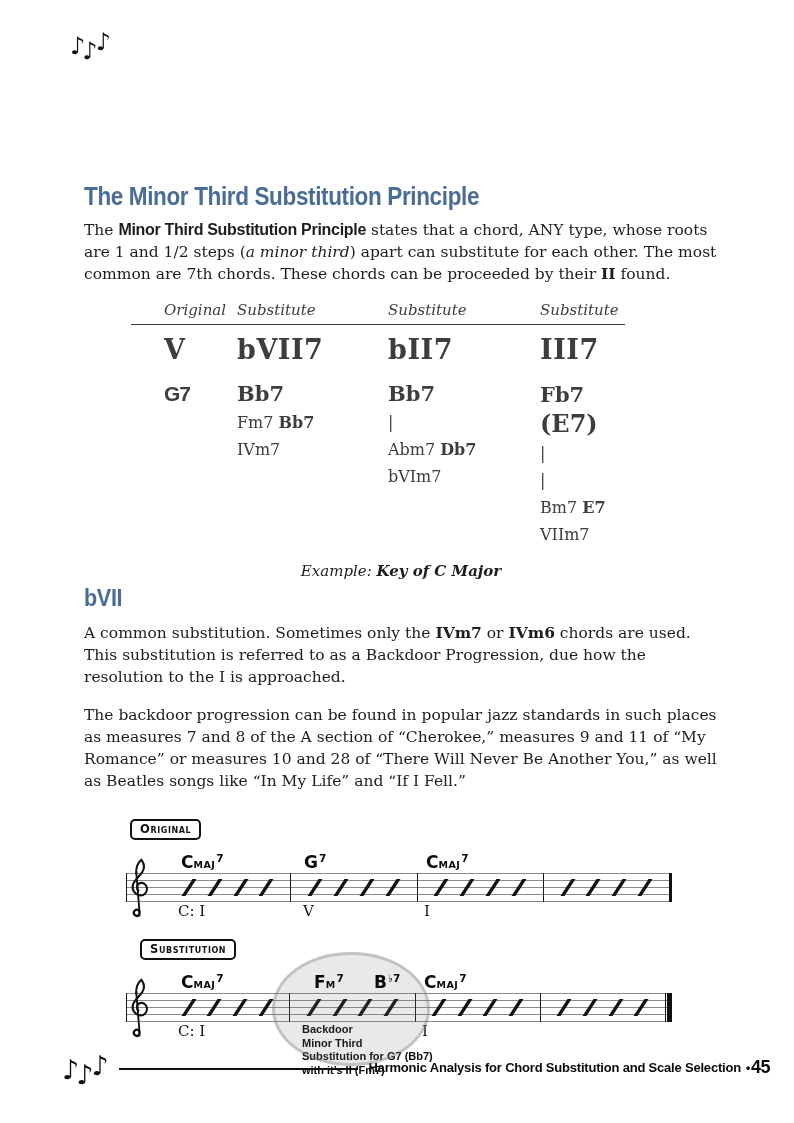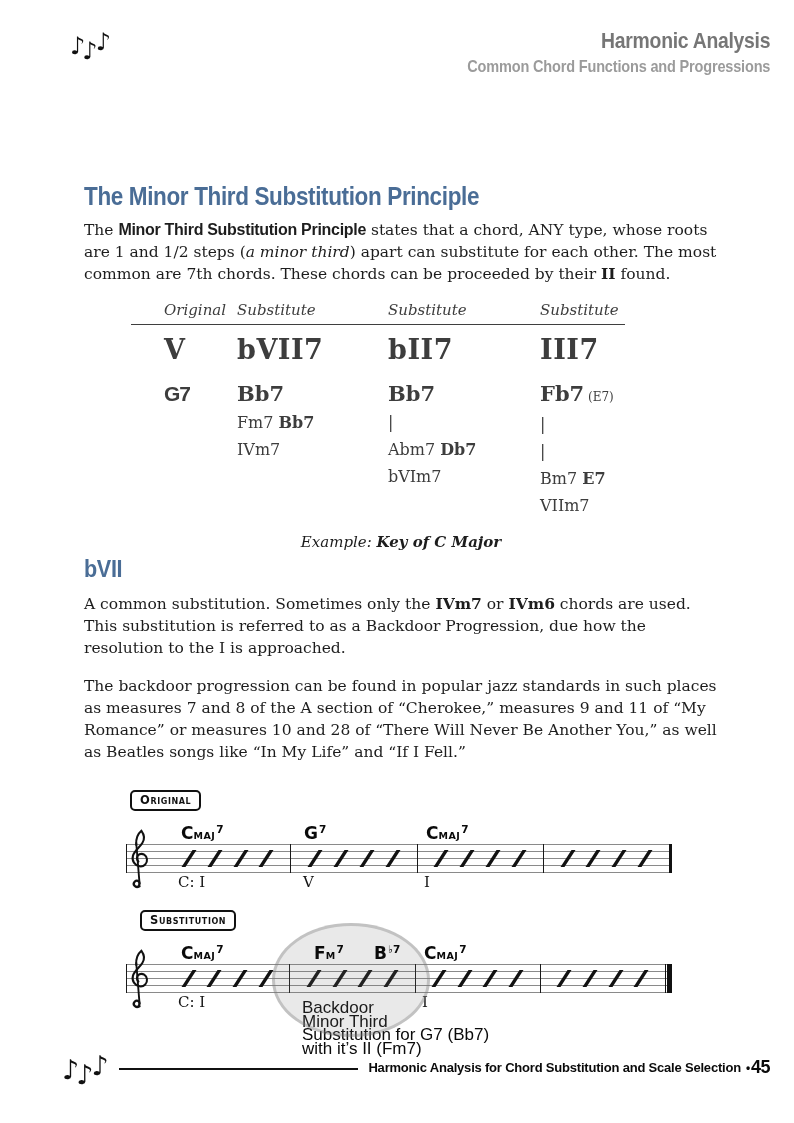--- a/index.html
+++ b/index.html
@@ -33,21 +33,21 @@
   
   .subtable{margin:16px 0 0 47px;width:494px;color:#3d3d3d;}
   .trow{display:grid;grid-template-columns:73px 151px 152px 1fr;padding-left:33px;}
   .thead{font-style:italic;font-size:15px;padding-bottom:5px;}
   .trule{border-bottom:1.5px solid #3f3f3f;}
   .trow1{font-weight:bold;font-size:27px;margin-top:9px;letter-spacing:0.5px;}
   .trow2{margin-top:15px;align-items:start;}
   .cell div{font-size:16px;line-height:27px;}
   .cell .b{font-weight:bold;}
   .cell .bigb{font-weight:bold;font-size:21px;}
-  .cell .bigr{font-size:12px;font-weight:normal;}
+  .cell .bigr{font-size:24px;font-weight:bold;}
   .cell .gsans{font-family:"Liberation Sans",sans-serif;font-weight:bold;font-size:21px;letter-spacing:-1px;}
   .tcaption{text-align:center;font-size:15px;margin-top:14px;}
   .tcaption .i{font-style:italic;}
   .tcaption .bi{font-style:italic;font-weight:bold;}
 
   
   .example{margin-top:26px;}
   .ex2{margin-top:14px;}
   .exlabel{display:inline-block;border:2.5px solid #111;border-radius:5px;padding:1px 8px 2px 8px;
            font-family:"DejaVu Sans",sans-serif;font-weight:bold;font-size:11.5px;letter-spacing:0.6px;
@@ -66,22 +66,22 @@
   .startbar{width:0;border-left:1.5px solid #1a1a1a;height:29px;}
   .clefspace{width:38px;}
   .measure{flex:1;display:flex;align-items:center;justify-content:space-evenly;border-left:1.5px solid #1a1a1a;}
   .measure:first-of-type{border-left:none;}
   .slash{width:4px;height:17px;background:#111;transform:skewX(-33deg);}
   .endbar{width:0;border-left:3px solid #111;height:29px;}
   .finalbar{width:7px;border-left:1.5px solid #111;border-right:5px solid #111;height:29px;box-sizing:border-box;}
   .clef{position:absolute;left:2px;top:-16px;z-index:3;}
   .analysisrow{position:relative;height:22px;font-size:15px;color:#141414;}
   .analysisrow .an{position:absolute;top:0;}
-  .annot{position:absolute;top:8px;left:176px;width:190px;font-family:"Liberation Sans",sans-serif;
-         font-weight:normal;font-size:17px;line-height:13.5px;color:#0a0a0a;}
+  .annot{position:absolute;top:1px;left:176px;width:190px;font-family:"Liberation Sans",sans-serif;
+         font-weight:bold;font-size:11px;line-height:13.5px;color:#0a0a0a;}
   .hl-ellipse{position:absolute;left:146px;top:-14px;width:152px;height:108px;border-radius:50%;
               background:rgba(120,120,120,0.16);border:3px solid rgba(120,120,120,0.35);z-index:5;pointer-events:none;}
 
   
   .ftr{position:absolute;left:62px;right:24px;top:1050px;display:flex;align-items:center;}
   .ftr .notes{font-size:27px;}
   .ftr-line{flex:1;height:2px;background:#111;margin:6px 10px 0 10px;}
   .ftr-txt{font-family:"Liberation Sans",sans-serif;font-weight:bold;font-size:13px;color:#0a0a0a;
            letter-spacing:-0.2px;white-space:nowrap;display:flex;align-items:center;margin-top:4px;}
   .ftr-bullet{font-size:12px;margin:0 1px 0 5px;}
@@ -91,24 +91,20 @@
 <body>
 
 <div class="page">
 
   <div class="hdr">
     <div class="notes">
       <span class="n1">♪</span>
       <span class="n2">♪</span>
       <span class="n3">♪</span>
     </div>
-    <div class="hdr-txt">
-      <div class="hdr-title">Harmonic Analysis</div>
-      <div class="hdr-sub">Common Chord Functions and Progressions</div>
-    </div>
   </div>
 
   <div class="content">
 
     <h1 class="sec">The Minor Third Substitution Principle</h1>
 
     <p class="body"><span>The </span><span class="hsans">Minor Third Substitution Principle</span><span> states that a chord, ANY type, whose roots are 1 and 1/2 steps (</span><span class="i">a minor third</span><span>) apart can substitute for each other. The most common are 7th chords. These chords can be proceeded by their </span><span class="b">II</span><span> found.</span></p>
 
     <div class="subtable">
       <div class="trow thead trule">

